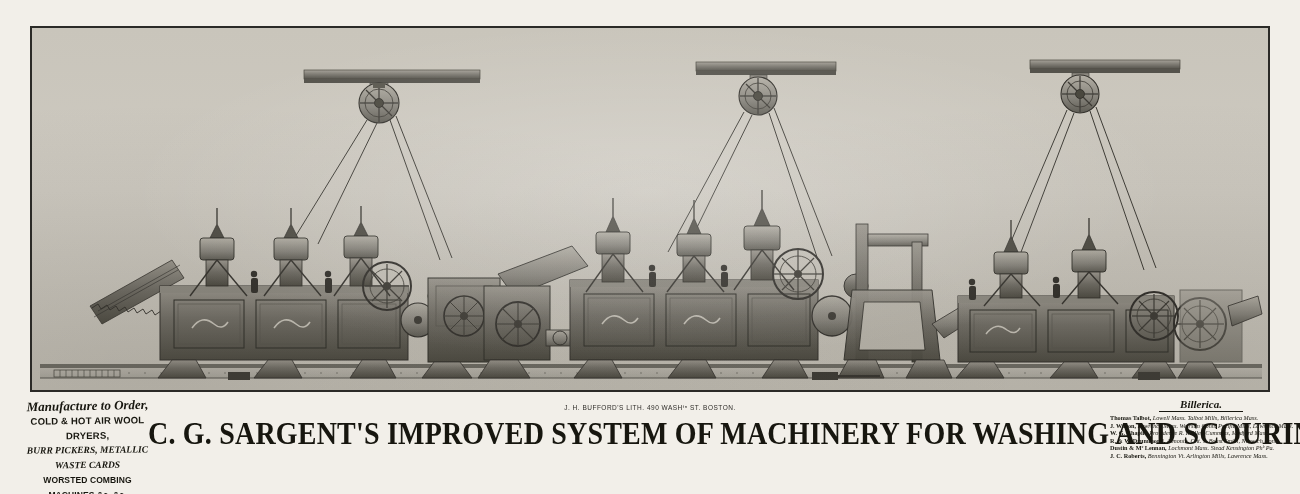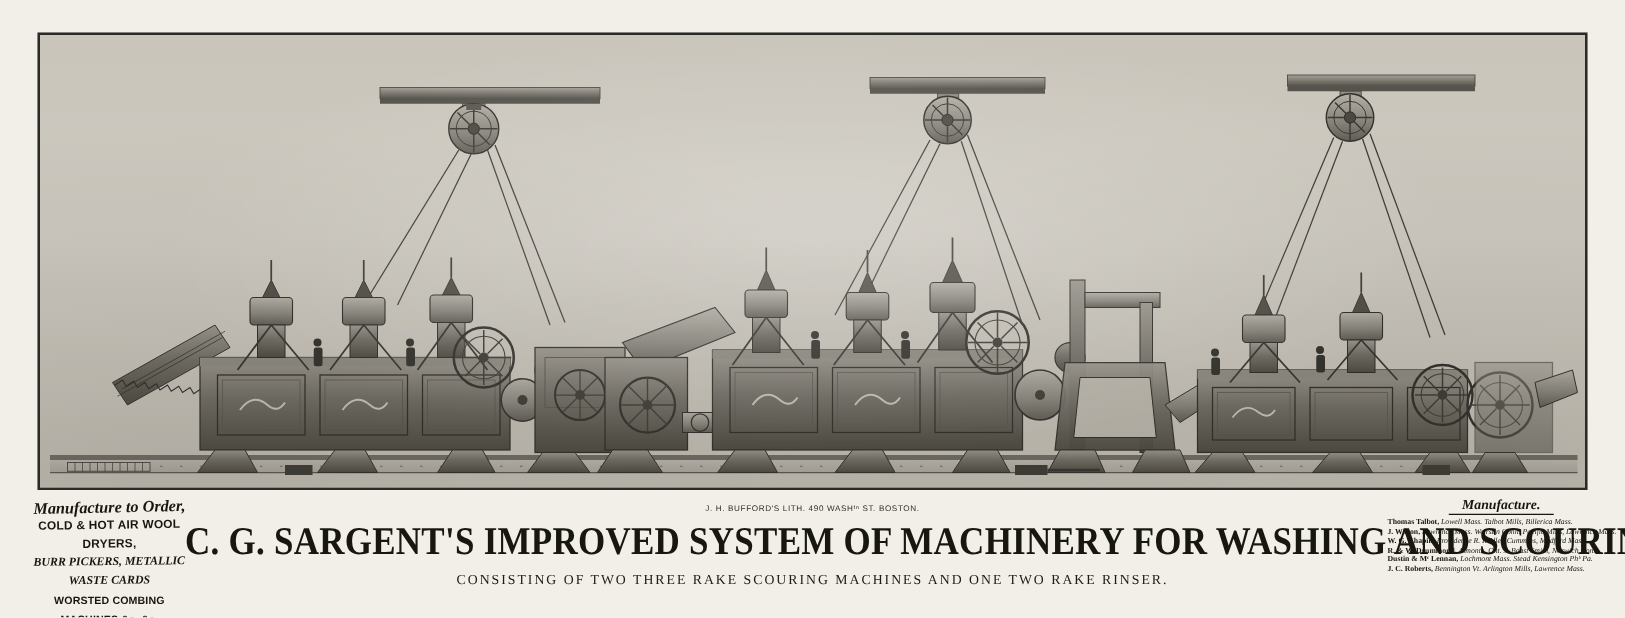--- a/index.html
+++ b/index.html
@@ -575,24 +575,23 @@
     <div class="printer-line">J. H. BUFFORD'S LITH. 490 WASHᵗⁿ ST. BOSTON.</div>
 
     <div class="left-block">
       <div class="l1">Manufacture to Order,</div>
       <div class="l2">COLD &amp; HOT AIR WOOL DRYERS,</div>
       <div class="l3">BURR PICKERS, METALLIC WASTE CARDS</div>
       <div class="l4">WORSTED COMBING MACHINES &amp;c. &amp;c.</div>
     </div>
 
     <div class="main-title">C. G. SARGENT'S  IMPROVED SYSTEM OF MACHINERY  FOR WASHING AND SCOURING WOOL.</div>
-    <div class="subtitle">CONSISTING OF TWO THREE RAKE SCOURING MACHINES AND ONE TWO RAKE RINSER.</div>
 
     <div class="right-block">
-      <div class="rb-title">Manufacture.</div>
+      <div class="rb-title">Billerica.</div>
       <div class="rb-rule"></div>
       <div id="ref-list">
           <div class="ref-line"><span class="nm">Thomas Talbot,</span><span class="pl"> Lowell Mass. Talbot Mills, Billerica Mass.</span></div>
           <div class="ref-line"><span class="nm">J. Wilson,</span><span class="pl"> Lawrence Mass. Weirstin Conn. Pacific Mills, Lawrence Mass.</span></div>
           <div class="ref-line"><span class="nm">W. G. Chapin,</span><span class="pl"> Providence R. I. Allen Cummins, Medford Mass.</span></div>
           <div class="ref-line"><span class="nm">R. &amp; W. Drummond,</span><span class="pl"> Almonte, Ont. J. Boast Smith, Norwich Conn.</span></div>
           <div class="ref-line"><span class="nm">Dustin &amp; Mᶜ Lennan,</span><span class="pl"> Lochmont Mass. Stead Kensington Phᵇ Pa.</span></div>
           <div class="ref-line"><span class="nm">J. C. Roberts,</span><span class="pl"> Bennington Vt. Arlington Mills, Lawrence Mass.</span></div>
         </div>
     </div>

